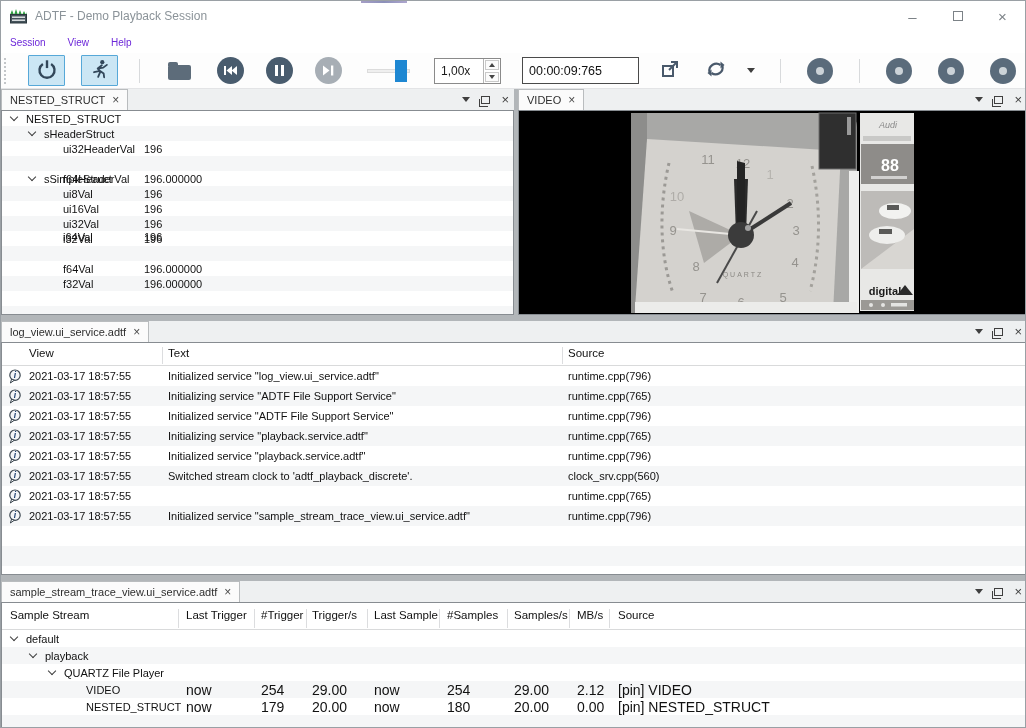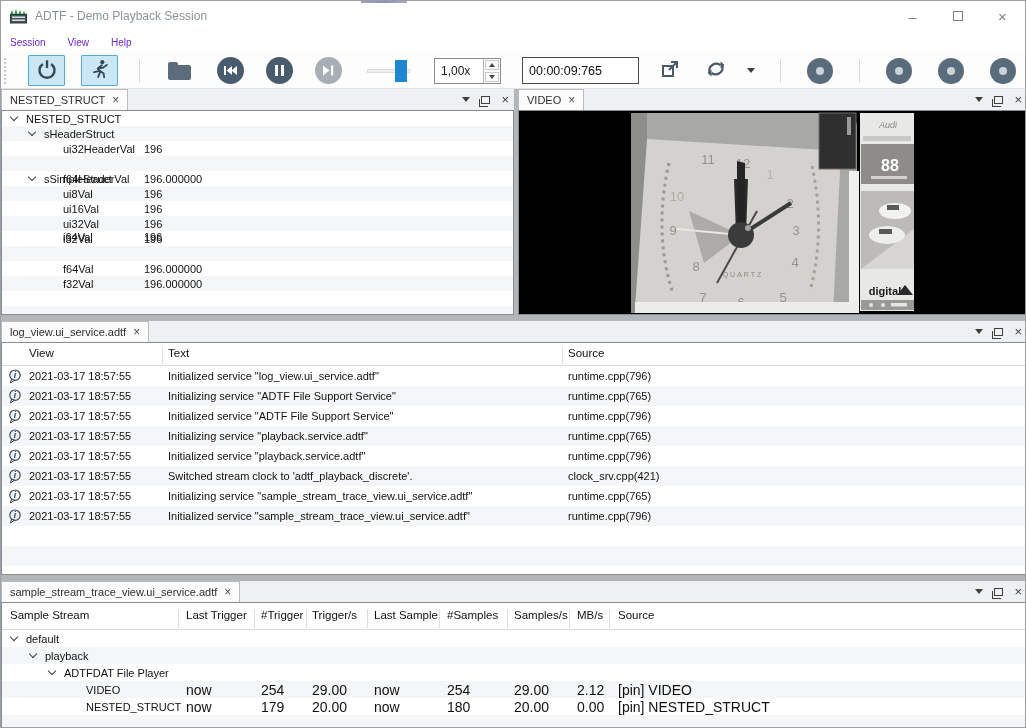--- a/index.html
+++ b/index.html
@@ -430,30 +430,29 @@
               <span class="ls">runtime.cpp(796)</span>
             </div>
           <div class="lrow" style="top:100px">
               <span class="linfo"><svg width="14" height="16" viewBox="0 0 14 16">
                   <circle cx="7" cy="6.2" r="5.2" fill="#f4f6f8" stroke="#3c4750" stroke-width="1.2"></circle>
                   <path d="M3.6 10 L2.4 14 L6.4 11.2 Z" fill="#f4f6f8" stroke="#3c4750" stroke-width="1"></path>
                   <text x="7" y="9" font-size="8.5" font-style="italic" font-weight="bold" fill="#1c3f6e" text-anchor="middle">i</text>
                 </svg></span>
               <span class="lt">2021-03-17 18:57:55</span>
               <span class="lx">Switched stream clock to 'adtf_playback_discrete'.</span>
-              <span class="ls">clock_srv.cpp(421)</span>
+              <span class="ls">clock_srv.cpp(560)</span>
             </div>
           <div class="lrow" style="top:120px">
               <span class="linfo"><svg width="14" height="16" viewBox="0 0 14 16">
                   <circle cx="7" cy="6.2" r="5.2" fill="#f4f6f8" stroke="#3c4750" stroke-width="1.2"></circle>
                   <path d="M3.6 10 L2.4 14 L6.4 11.2 Z" fill="#f4f6f8" stroke="#3c4750" stroke-width="1"></path>
                   <text x="7" y="9" font-size="8.5" font-style="italic" font-weight="bold" fill="#1c3f6e" text-anchor="middle">i</text>
                 </svg></span>
               <span class="lt">2021-03-17 18:57:55</span>
-              <span class="lx">Initializing service "sample_stream_trace_view.ui_service.adtf"</span>
               <span class="ls">runtime.cpp(765)</span>
             </div>
           <div class="lrow" style="top:140px">
               <span class="linfo"><svg width="14" height="16" viewBox="0 0 14 16">
                   <circle cx="7" cy="6.2" r="5.2" fill="#f4f6f8" stroke="#3c4750" stroke-width="1.2"></circle>
                   <path d="M3.6 10 L2.4 14 L6.4 11.2 Z" fill="#f4f6f8" stroke="#3c4750" stroke-width="1"></path>
                   <text x="7" y="9" font-size="8.5" font-style="italic" font-weight="bold" fill="#1c3f6e" text-anchor="middle">i</text>
                 </svg></span>
               <span class="lt">2021-03-17 18:57:55</span>
               <span class="lx">Initialized service "sample_stream_trace_view.ui_service.adtf"</span>
@@ -499,21 +498,21 @@
           <div class="grow g0" style="top:0px">
               <span class="chev"></span>
               <span>default</span>
             </div>
           <div class="grow g1" style="top:17px">
               <span class="chev"></span>
               <span>playback</span>
             </div>
           <div class="grow g2" style="top:34px">
               <span class="chev"></span>
-              <span>ADTFDAT File Player</span>
+              <span>QUARTZ File Player</span>
             </div>
           <div class="grow g3" style="top:51px">
             <span>VIDEO</span>
             <span class="tc c1">now</span>
             <span class="tc c2">254</span>
             <span class="tc c3">29.00</span>
             <span class="tc c4">now</span>
             <span class="tc c5">254</span>
             <span class="tc c6">29.00</span>
             <span class="tc c7">2.12</span>

